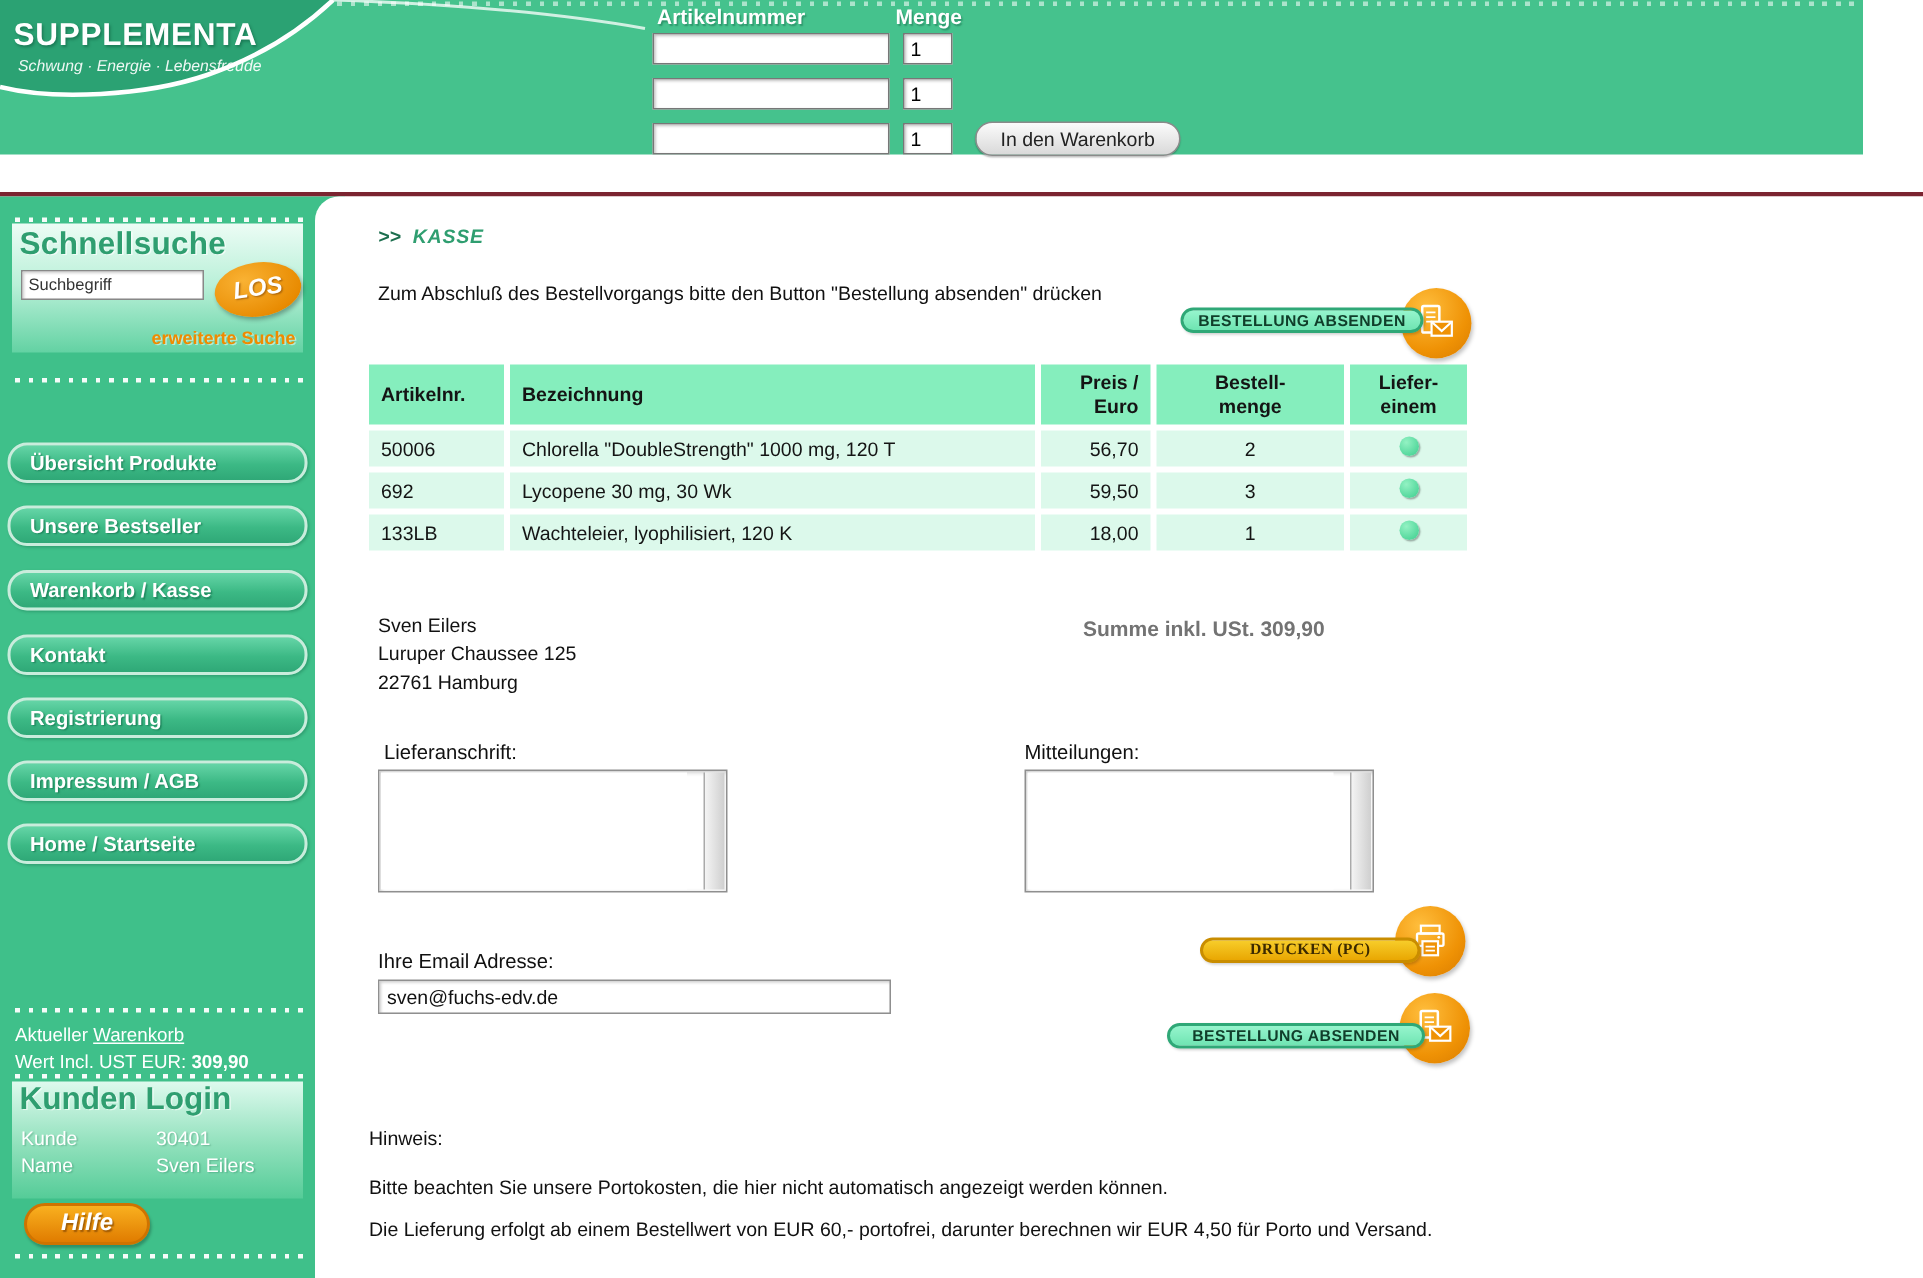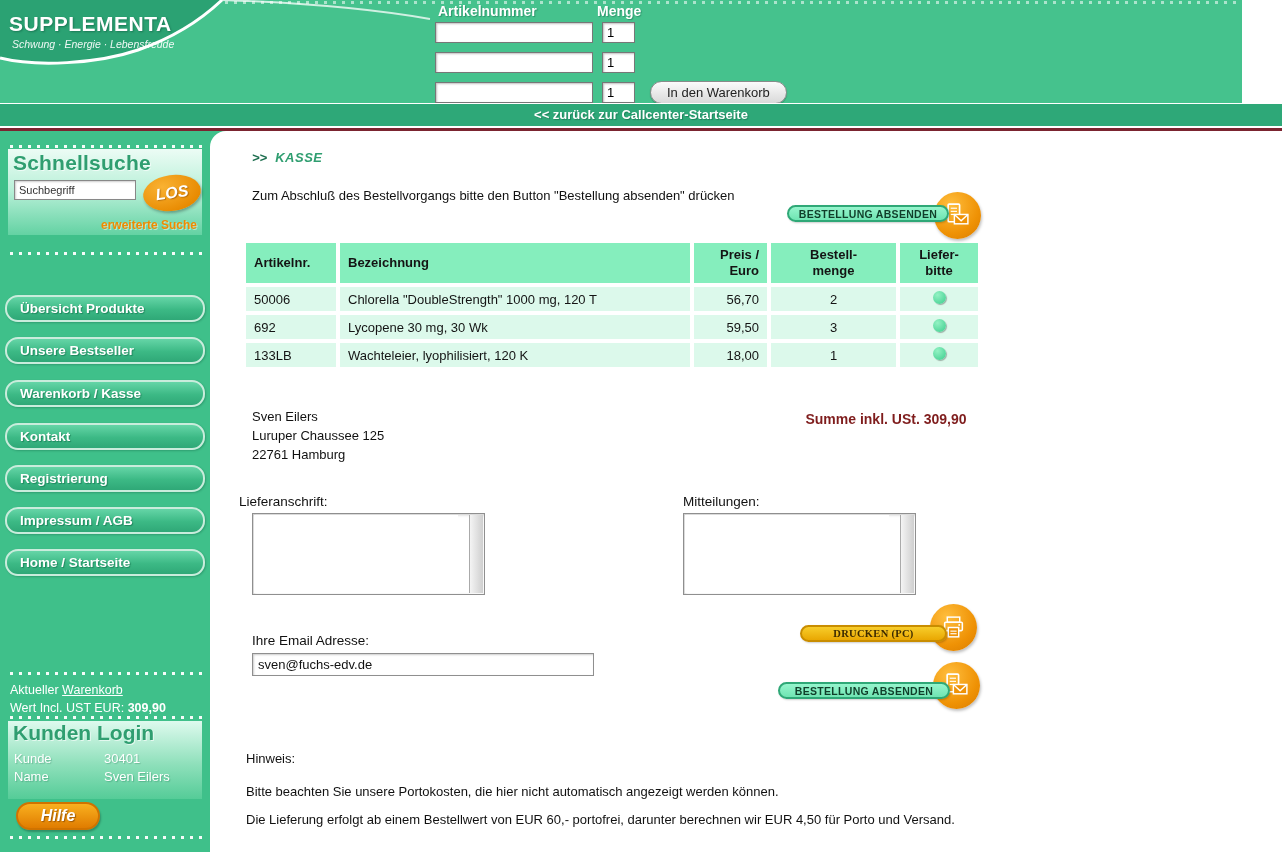--- a/index.html
+++ b/index.html
@@ -61,23 +61,23 @@
   .circ-top { left:724px; top:61px; } .circ-print { left:720px; top:473px; } .circ-bottom { left:723px; top:531px; }
 
   table.order { position:absolute; left:32px; top:108px; border-collapse:separate; border-spacing:4px; }
   table.order th { background:var(--table-header,#85eebd); font-size:13px; font-weight:bold; color:#141414; height:40px; padding:2px 8px; vertical-align:middle; white-space:pre-line; line-height:16px; }
   table.order td { background:var(--table-row,#dcf9eb); font-size:13px; color:#141414; height:24px; padding:0 8px; vertical-align:middle;margin-top:40px; }
   .c-art { width:90px; text-align:left; } .c-bez { width:350px; text-align:left; }
   .c-preis { width:73px; text-align:right; } .c-menge { width:125px; text-align:center; } .c-status { width:78px; text-align:center; }
   .status-dot { display:inline-block; width:13px; height:13px; border-radius:50%; background:radial-gradient(circle at 35% 30%,#93f2c3 0%,#55d89d 70%,#43c78c 100%); box-shadow:1px 1px 1px rgba(0,0,0,.3); }
 
   .address { position:absolute; left:42px; top:276px; font-size:13px; color:#111; line-height:19px; }
-  .summe { position:absolute; left:564px; top:280px; width:224px; text-align:center; font-size:14px; font-weight:bold; color:#7f1d1d; }
+  .summe { position:absolute; left:512px; top:280px; width:224px; text-align:left; font-size:14px; font-weight:bold; color:#737373; }
   .field-label { position:absolute; font-size:13.5px; color:#111; }
-  .lbl-liefer { left:29px; top:363px; } .lbl-mitteil { left:473px; top:363px; }
+  .lbl-liefer { left:46px; top:363px; } .lbl-mitteil { left:473px; top:363px; }
   .lbl-email { left:42px; top:502px; }
   .ta-wrap { position:absolute; top:382px; width:233px; height:82px; border:1px solid #8f8f8f; background:#fff; box-shadow:inset 1px 1px 3px rgba(0,0,0,.22); }
   .ta-liefer { left:42px; } .ta-mitteil { left:473px; }
   .ta-wrap textarea { position:absolute; left:1px; top:1px; width:204px; height:78px; border:none; resize:none; outline:none; font-family:"Liberation Sans",sans-serif; font-size:12px; }
   .ta-scroll { position:absolute; right:1px; top:1px; width:14px; height:78px; background:linear-gradient(90deg,#f4f4f4,#cfcfcf); border-left:1px solid #aaa; }
   .email-input { position:absolute; left:42px; top:522px; width:342px; height:23px; border:1px solid #8f8f8f; box-shadow:inset 1px 1px 2px rgba(0,0,0,.2); font-size:13px; padding:0 5px; color:#111; }
 
   .hinweis-title { position:absolute; left:36px; top:620px; font-size:13px; color:#111; }
   .hinweis-p1 { position:absolute; left:36px; top:651px; width:735px; font-size:13px; color:#111; line-height:19px; }
   .hinweis-p2 { position:absolute; left:36px; top:679px; width:735px; font-size:13px; color:#111; line-height:19px; }
@@ -108,23 +108,20 @@
       <input class="qo-qty row1" type="text" value="1" style="">
       <input class="qo-input row2" type="text" style="">
       <input class="qo-qty row2" type="text" value="1" style="">
       <input class="qo-input row3" type="text" style="">
       <input class="qo-qty row3" type="text" value="1" style="">
 
       <button class="cart-btn">In den Warenkorb</button>
     </div>
   </header>
 
-  <div class="callcenter-bar">
-    <span>&lt;&lt; zurück zur Callcenter-Startseite</span>
-  </div>
   <div class="maroon-line"></div>
 
   <aside class="sidebar">
     <div class="dots sb-dots" style="top:14px"></div>
 
     <div class="search-panel">
       <div class="search-title">Schnellsuche</div>
       <input class="search-input" type="text" value="Suchbegriff" style="">
       <button class="los-btn">LOS</button>
       <span class="adv-link">erweiterte Suche</span>
@@ -193,21 +190,21 @@
     <table class="order">
       <thead>
         <tr>
           <th class="c-art">Artikelnr.</th>
           <th class="c-bez">Bezeichnung</th>
           <th class="c-preis">Preis /
 Euro</th>
           <th class="c-menge">Bestell-
 menge</th>
           <th class="c-status">Liefer-
-bitte</th>
+einem</th>
         </tr>
       </thead>
       <tbody>
         <tr>
           <td class="c-art">50006</td>
           <td class="c-bez">Chlorella "DoubleStrength" 1000 mg, 120 T</td>
           <td class="c-preis">56,70</td>
           <td class="c-menge">2</td>
           <td class="c-status"><span class="status-dot"></span></td>
         </tr>

